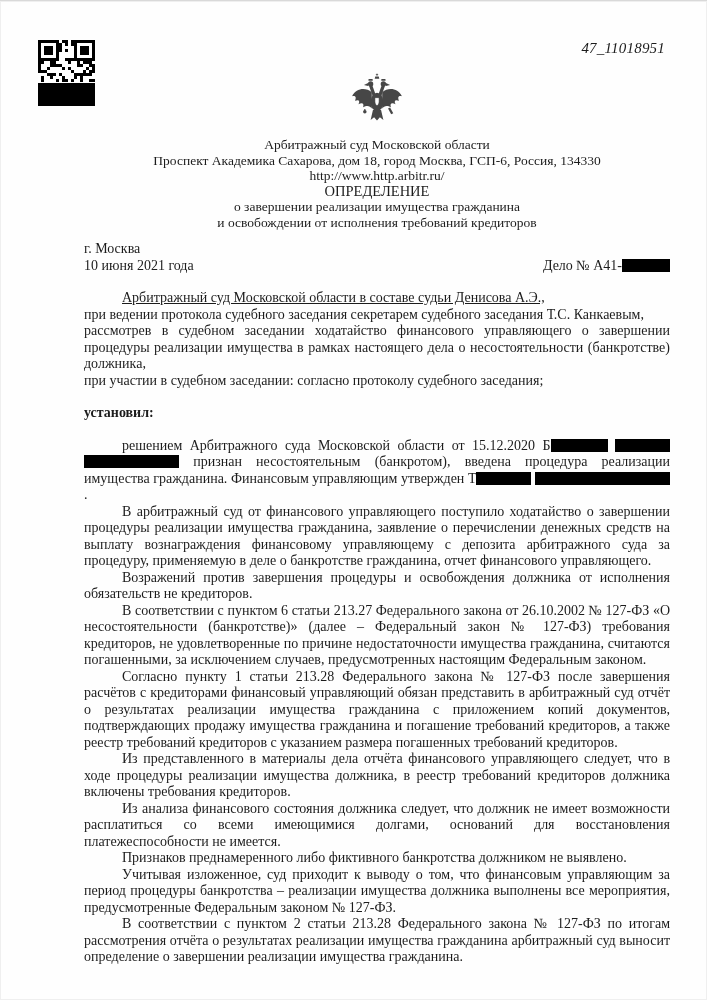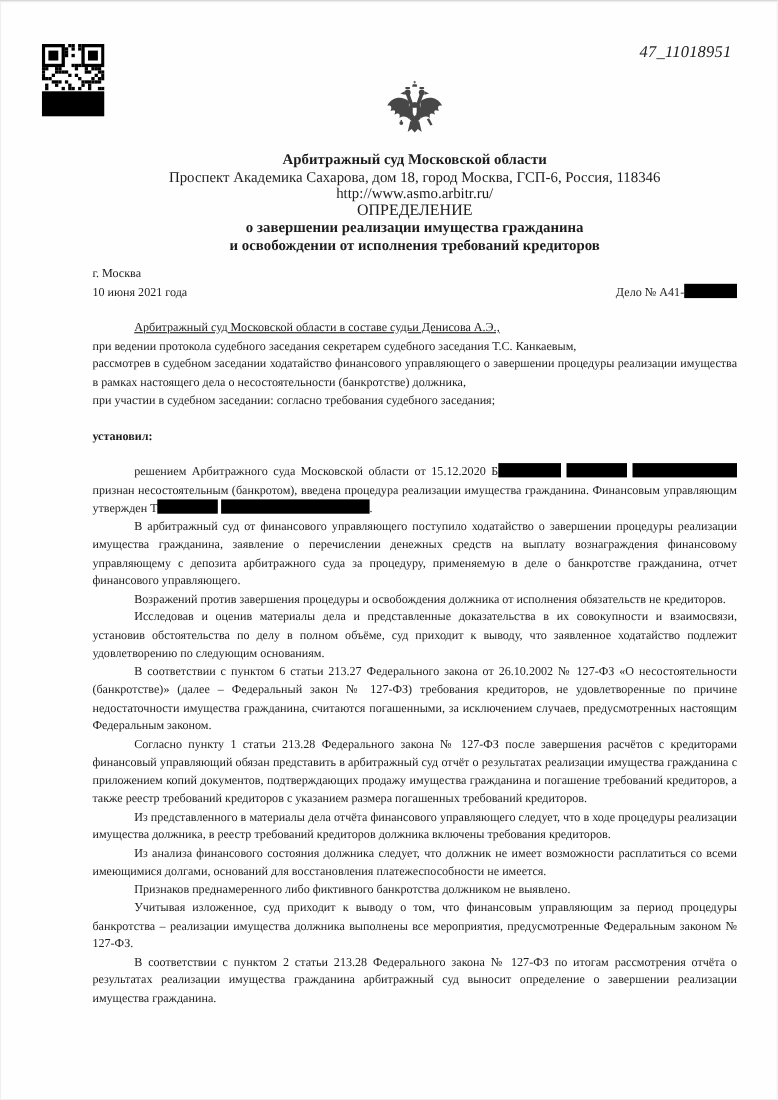--- a/index.html
+++ b/index.html
@@ -9,23 +9,23 @@
     font-family:"Liberation Serif", serif;
   }
   .scan-frame{position:absolute;inset:0;border-top:1px solid #d9d9d9;
     box-shadow:inset 0 0 0 1px #efefef;pointer-events:none;}
   .qr-wrap{position:absolute;left:38px;top:40px;width:57px;height:66px;}
   .doc-number{position:absolute;top:40px;right:42px;font-size:15px;letter-spacing:.2px;font-style:italic;}
   .emblem{position:absolute;top:70px;left:84px;width:586px;text-align:center;}
   .emblem svg{display:inline-block;}
   .header-block{position:absolute;top:137px;left:84px;width:586px;text-align:center;
     font-size:13.5px;line-height:15.6px;}
-  .header-block .bold{font-weight:bold;text-align:center;}
+  .header-block .bold{font-weight:normal;text-align:center;}
   .header-block .title{font-size:14.5px;font-weight:normal;}
-  .flow{position:absolute;top:241px;left:84px;width:586px;font-size:11px;line-height:16.5px;}
+  .flow{position:absolute;top:241px;left:84px;width:586px;font-size:14px;line-height:16.5px;}
   .meta{margin:0 0 16px 0;}
   .meta-row{display:flex;justify-content:space-between;align-items:center;}
   .flow p{margin:0;text-align:justify;}
   .preamble-first{text-indent:38px;text-decoration:underline;}
   .ustanovil{text-align:left;font-weight:bold;margin:16px 0 !important;}
   .body-p{text-indent:38px;}
   .redact{display:inline-block;background:#000;height:13px;vertical-align:-2px;}
   .r48{width:48px;} .r57{width:57px;} .r55{width:55px;} .r95{width:95px;} .r135{width:135px;}
 </style>
 </head>
@@ -141,49 +141,48 @@
       <circle cx="29" cy="67" r="3"></circle>
       <rect x="27.9" y="62.2" width="2.2" height="3"></rect>
       <polygon points="69,61 72.5,59.5 78,69.5 74.5,71"></polygon>
     </g>
     <path d="M46.4,42.5 h7.2 v7.5 q0,4.6 -3.6,6.6 q-3.6,-2 -3.6,-6.6 Z" fill="#ffffff" stroke="#3a3a3a" stroke-width="0.9"></path>
   </svg>
 </div>
 
 <div class="header-block">
   <div class="bold">Арбитражный суд Московской области</div>
-  <div>Проспект Академика Сахарова, дом 18, город Москва, ГСП-6, Россия, 118346</div>
-  <div>http://www.asmo.arbitr.ru/</div>
+  <div>Проспект Академика Сахарова, дом 18, город Москва, ГСП-6, Россия, 134330</div>
+  <div>http://www.http.arbitr.ru/</div>
   <div class="title">ОПРЕДЕЛЕНИЕ</div>
   <div class="bold">о завершении реализации имущества гражданина</div>
   <div class="bold">и освобождении от исполнения требований кредиторов</div>
 </div>
 
 <div class="flow">
 
   <div class="meta">
     <div>г. Москва</div>
     <div class="meta-row">
       <span>10 июня 2021 года</span>
       <span><span>Дело № А41-</span><span class="redact r48"></span></span>
     </div>
   </div>
 
   <p class="preamble-first">Арбитражный суд Московской области в составе судьи Денисова А.Э.,</p>
   <p>при ведении протокола судебного заседания секретарем судебного заседания Т.С. Канкаевым,</p>
   <p>рассмотрев в судебном заседании ходатайство финансового управляющего о завершении процедуры реализации имущества в рамках настоящего дела о несостоятельности (банкротстве) должника,</p>
-  <p>при участии в судебном заседании: согласно требования судебного заседания;</p>
+  <p>при участии в судебном заседании: согласно протоколу судебного заседания;</p>
 
   <p class="ustanovil">установил:</p>
 
   <p class="body-p"><span>решением Арбитражного суда Московской области от 15.12.2020 Б</span><span class="redact r57"></span> <span class="redact r55"></span> <span class="redact r95"></span> <span>признан несостоятельным (банкротом), введена процедура реализации имущества гражданина. Финансовым управляющим утвержден Т</span><span class="redact r55"></span> <span class="redact r135"></span><span>.</span></p>
 
   <p class="body-p">В арбитражный суд от финансового управляющего поступило ходатайство о завершении процедуры реализации имущества гражданина, заявление о перечислении денежных средств на выплату вознаграждения финансовому управляющему с депозита арбитражного суда за процедуру, применяемую в деле о банкротстве гражданина, отчет финансового управляющего.</p>
   <p class="body-p">Возражений против завершения процедуры и освобождения должника от исполнения обязательств не кредиторов.</p>
-  <p class="body-p">Исследовав и оценив материалы дела и представленные доказательства в их совокупности и взаимосвязи, установив обстоятельства по делу в полном объёме, суд приходит к выводу, что заявленное ходатайство подлежит удовлетворению по следующим основаниям.</p>
   <p class="body-p">В соответствии с пунктом 6 статьи 213.27 Федерального закона от 26.10.2002 № 127-ФЗ «О несостоятельности (банкротстве)» (далее – Федеральный закон № 127-ФЗ) требования кредиторов, не удовлетворенные по причине недостаточности имущества гражданина, считаются погашенными, за исключением случаев, предусмотренных настоящим Федеральным законом.</p>
   <p class="body-p">Согласно пункту 1 статьи 213.28 Федерального закона № 127-ФЗ после завершения расчётов с кредиторами финансовый управляющий обязан представить в арбитражный суд отчёт о результатах реализации имущества гражданина с приложением копий документов, подтверждающих продажу имущества гражданина и погашение требований кредиторов, а также реестр требований кредиторов с указанием размера погашенных требований кредиторов.</p>
   <p class="body-p">Из представленного в материалы дела отчёта финансового управляющего следует, что в ходе процедуры реализации имущества должника, в реестр требований кредиторов должника включены требования кредиторов.</p>
   <p class="body-p">Из анализа финансового состояния должника следует, что должник не имеет возможности расплатиться со всеми имеющимися долгами, оснований для восстановления платежеспособности не имеется.</p>
   <p class="body-p">Признаков преднамеренного либо фиктивного банкротства должником не выявлено.</p>
   <p class="body-p">Учитывая изложенное, суд приходит к выводу о том, что финансовым управляющим за период процедуры банкротства – реализации имущества должника выполнены все мероприятия, предусмотренные Федеральным законом № 127-ФЗ.</p>
   <p class="body-p">В соответствии с пунктом 2 статьи 213.28 Федерального закона № 127-ФЗ по итогам рассмотрения отчёта о результатах реализации имущества гражданина арбитражный суд выносит определение о завершении реализации имущества гражданина.</p>
 
 </div>
 

